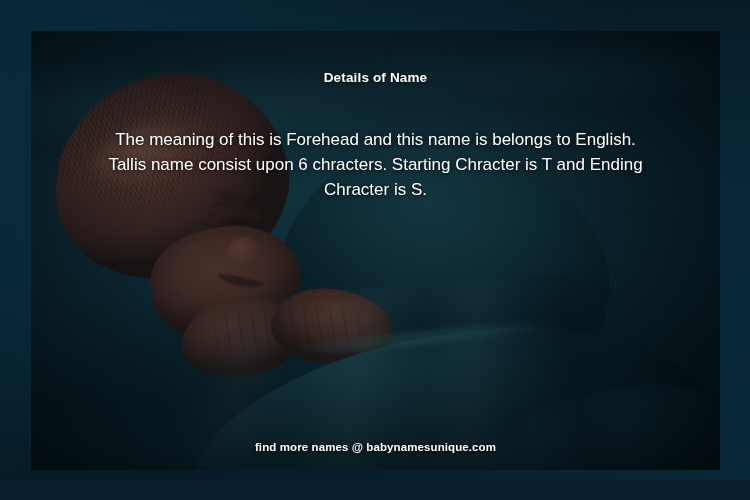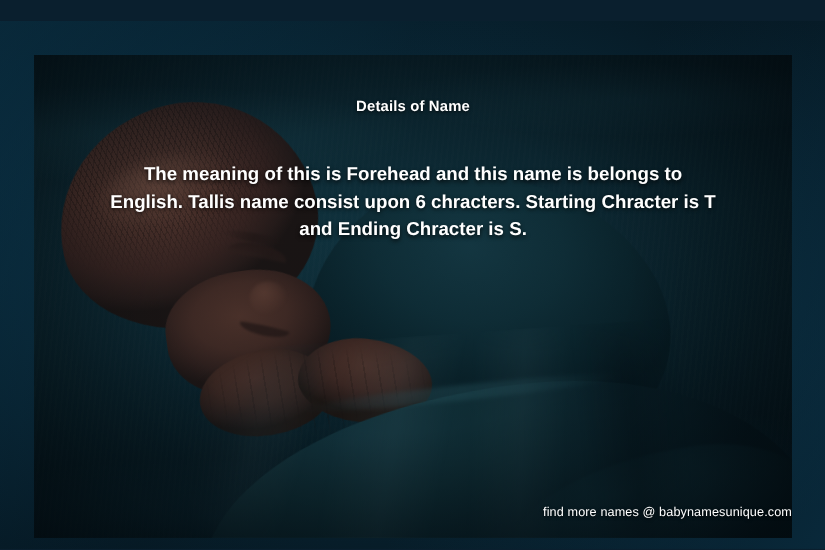--- a/index.html
+++ b/index.html
@@ -15,21 +15,20 @@
   }
 
   
   #page {
     position: relative;
     width: 750px;
     height: 480px;
     background:
       radial-gradient(ellipse 520px 340px at 46% 46%, #0c3446 0%, #0a2a3a 40%, #071d29 75%, #05141d 100%);
     overflow: hidden;
-    margin-top: 19px;
   }
   #page::after{
     content:"";
     position:absolute; inset:0;
     background: linear-gradient(118deg, rgba(12,62,88,.45) 0%, rgba(6,30,44,.15) 38%, rgba(4,22,33,.0) 60%, rgba(14,66,94,.45) 100%);
     pointer-events:none;
   }
 
   
   #card {
@@ -261,32 +260,32 @@
     line-height:1;
     color:#ffffff;
     letter-spacing:-.5px;
     text-shadow:0 2px 7px rgba(0,0,0,.6);
   }
   .desc{
     margin-top:42px;
     width:556px;
     text-align:center;
     font-size:17px;
-    font-weight:700;
+    font-weight:400;
     line-height:25px;
     color:#ffffff;
     text-shadow:0 1px 4px rgba(0,0,0,.8);
   }
   .footer{
     position:absolute;
     left:0; right:0;
     bottom:17px;
-    text-align:right;
+    text-align:center;
     font-size:11.5px;
-    font-weight:400;
+    font-weight:700;
     color:#ffffff;
     letter-spacing:.1px;
     text-shadow:0 1px 3px rgba(0,0,0,.85);
   }
 </style>
 </head>
 <body>
 
 <div id="page">
 

